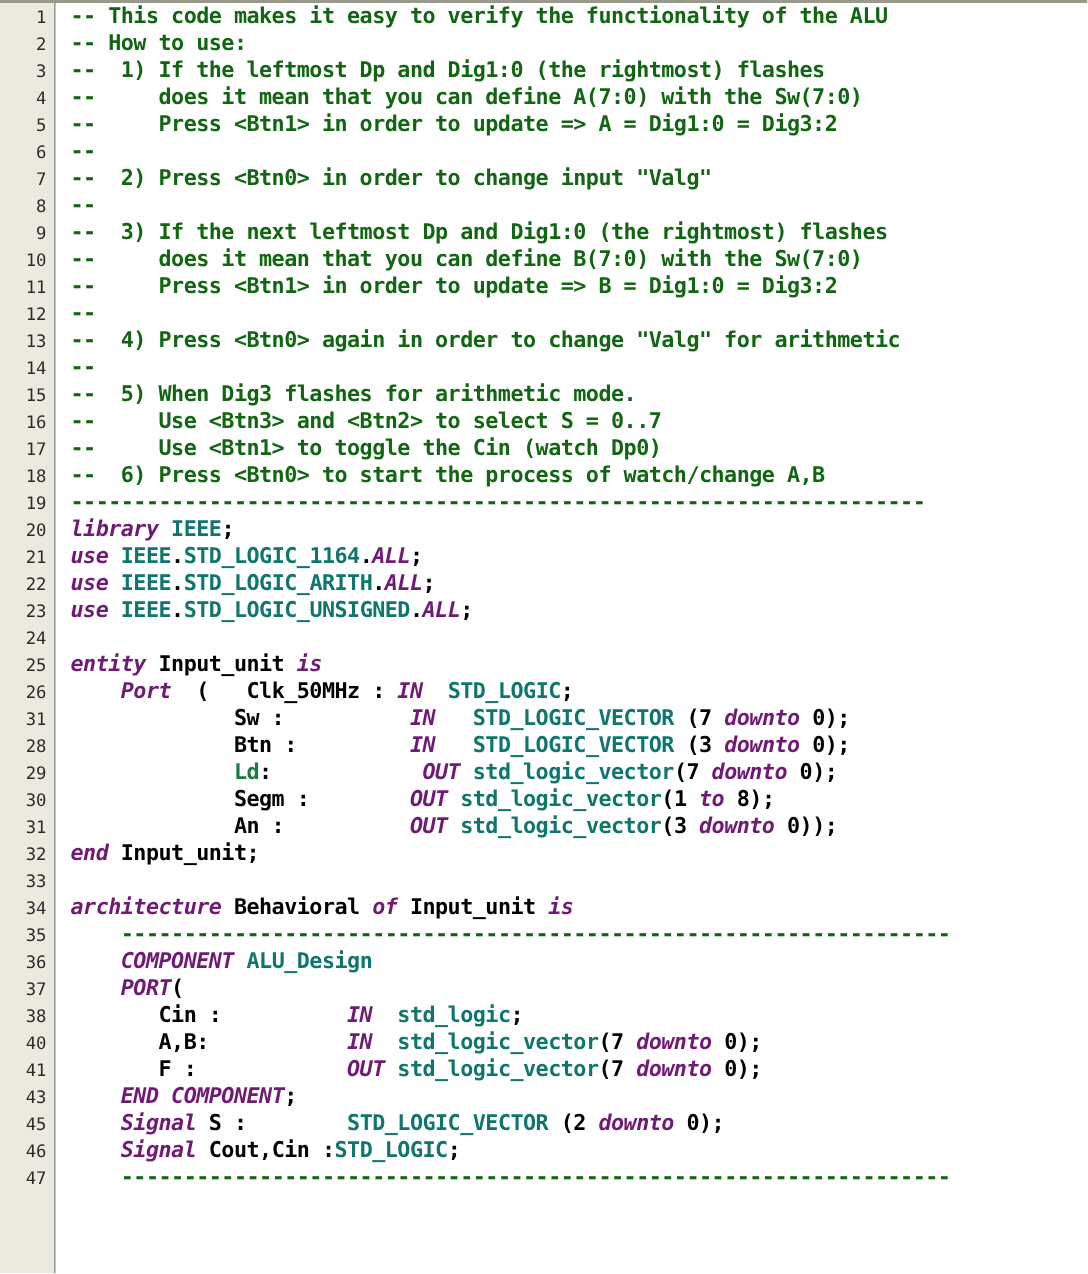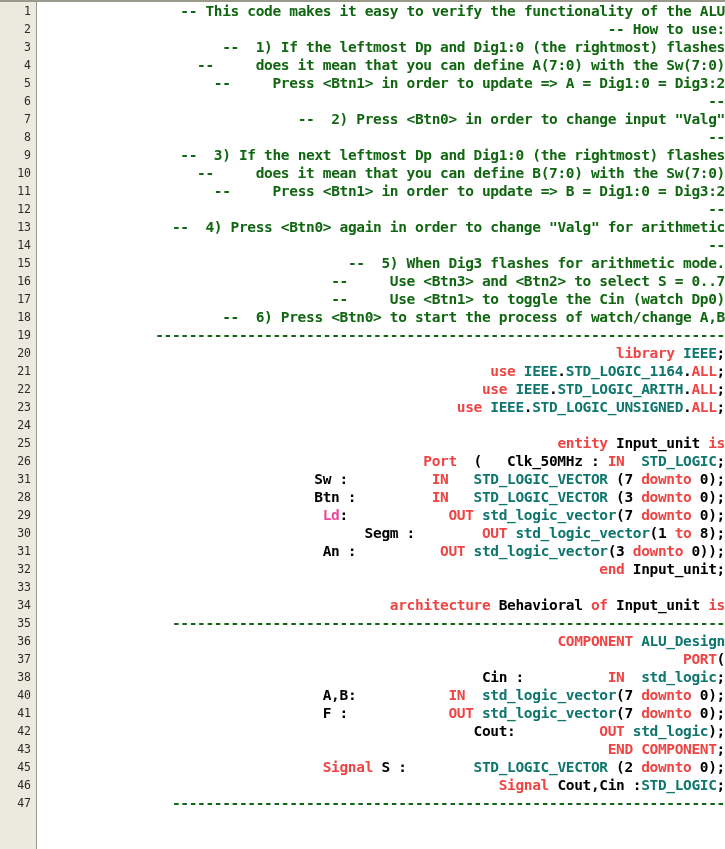--- a/index.html
+++ b/index.html
@@ -59,27 +59,26 @@
   .code {
     flex: 1;
     white-space: pre;
     font-size: 14.5px;
     line-height: 18px;
     font-family: "DejaVu Sans Mono", "Liberation Mono", monospace;
     font-weight: bold;
     color: #000000;
     letter-spacing: -0.35px;
     overflow: hidden;
-    text-align: right;
   }
   .t-cmt  { color: #116611; }
-  .t-kw   { color: #ef4444; }
+  .t-kw   { color: #701a75; font-style: italic; }
   .t-type { color: #0f766e; }
   .t-id   { color: #000000; }
-  .t-err  { color: #ec4899; }
+  .t-err  { color: #15803d; }
 </style>
 </head>
 <body>
 
 <div id="editor">
   <div id="gutter"></div>
   <div id="code-rows">
       <div class="row">
         <div class="lineno">1</div>
         <div class="spacer"></div>
@@ -274,25 +273,20 @@
         <div class="lineno">40</div>
         <div class="spacer"></div>
         <div class="code"><span class="t-id">       A,B:           </span><span class="t-kw">IN</span><span class="t-id">  </span><span class="t-type">std_logic_vector</span><span class="t-id">(7 </span><span class="t-kw">downto</span><span class="t-id"> 0);</span></div>
       </div>
       <div class="row">
         <div class="lineno">41</div>
         <div class="spacer"></div>
         <div class="code"><span class="t-id">       F :            </span><span class="t-kw">OUT</span><span class="t-id"> </span><span class="t-type">std_logic_vector</span><span class="t-id">(7 </span><span class="t-kw">downto</span><span class="t-id"> 0);</span></div>
       </div>
       <div class="row">
-        <div class="lineno">42</div>
-        <div class="spacer"></div>
-        <div class="code"><span class="t-id">       Cout:          </span><span class="t-kw">OUT</span><span class="t-id"> </span><span class="t-type">std_logic</span><span class="t-id">);</span></div>
-      </div>
-      <div class="row">
         <div class="lineno">43</div>
         <div class="spacer"></div>
         <div class="code"><span class="t-id">    </span><span class="t-kw">END COMPONENT</span><span class="t-id">;</span></div>
       </div>
       <div class="row">
         <div class="lineno">45</div>
         <div class="spacer"></div>
         <div class="code"><span class="t-id">    </span><span class="t-kw">Signal</span><span class="t-id"> S :        </span><span class="t-type">STD_LOGIC_VECTOR</span><span class="t-id"> (2 </span><span class="t-kw">downto</span><span class="t-id"> 0);</span></div>
       </div>
       <div class="row">

